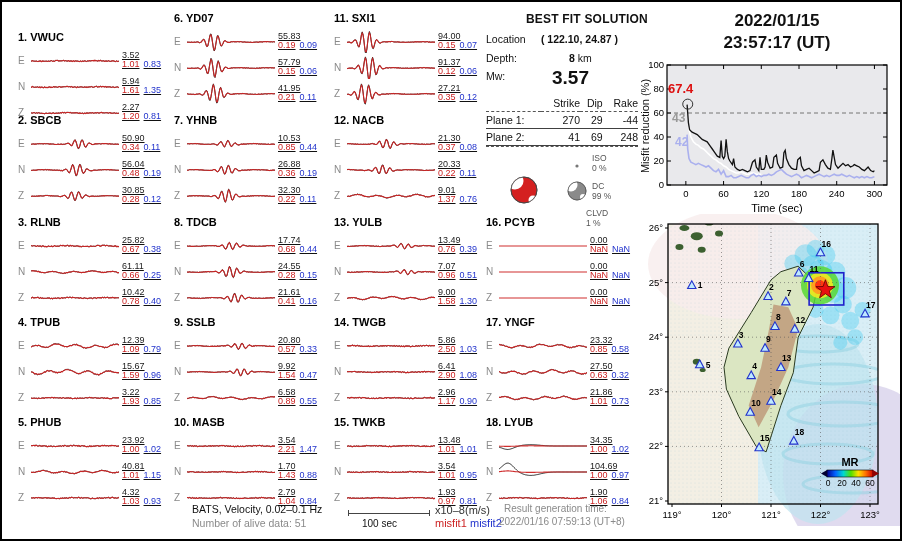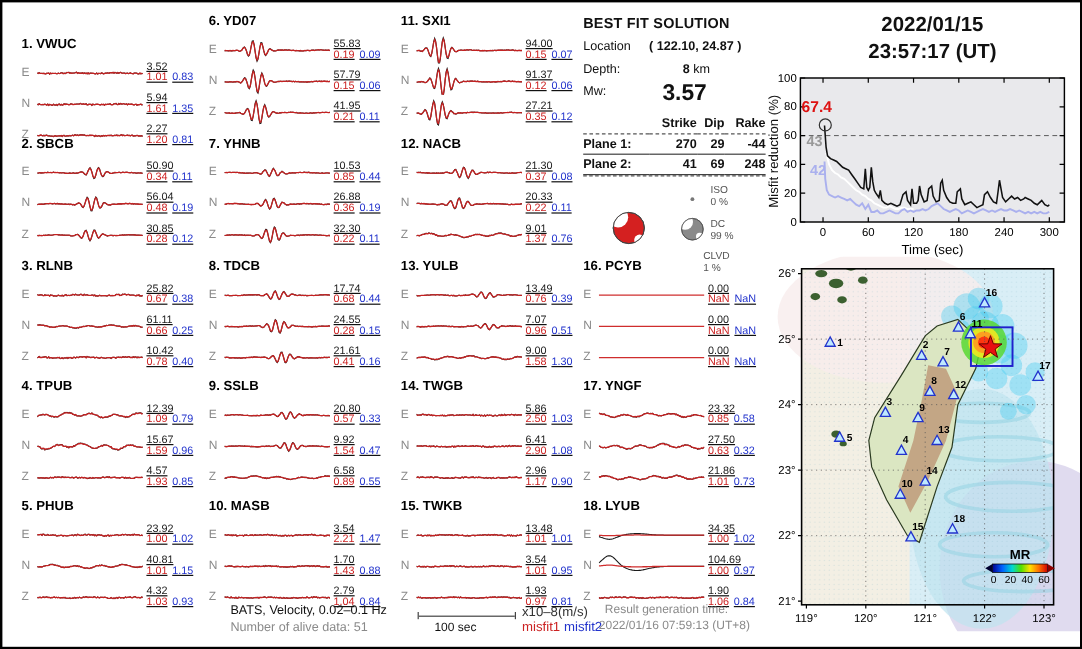--- a/index.html
+++ b/index.html
@@ -11,27 +11,27 @@
   .trow{display:flex;align-items:center;height:26px;}
   .comp{width:13px;font-size:10px;color:#8a8a8a;}
   .tracebox{width:88px;height:24px;}
   .vals{width:50px;margin-left:3px;line-height:1.05;text-decoration:underline;}
   .vamp{display:block;font-size:9px;color:#1a1a1a;}
   .vfits{display:block;font-size:9px;}
   .m1{color:#cc2222;}
   .m2{color:#2233cc;margin-left:4px;}
   
   .solution{position:absolute;left:484px;top:10px;width:162px;}
-  .sol-title{font-size:12px;font-weight:bold;letter-spacing:0.2px;}
+  .sol-title{font-size:12px;font-weight:bold;letter-spacing:0.2px;text-align:right;}
   .sol-row{font-size:10.5px;margin-top:7px;}
   .sol-label{display:inline-block;width:52px;}
   .sol-bold{font-weight:bold;}
   .mw-big{font-size:19px;font-weight:bold;margin-left:14px;}
   .sol-table{width:152px;border-collapse:collapse;font-size:10.5px;margin-top:6px;}
-  .sol-table td,.sol-table th{padding:2px 0;text-align:right;font-weight:bold;}
+  .sol-table td,.sol-table th{padding:2px 0;text-align:right;font-weight:normal;}
   .sol-table th{border-bottom:1px dashed #555;}
   .sol-table td:first-child,.sol-table th:first-child{text-align:left;}
   .plane-row td{border-bottom:1px solid #404040;margin-top:42px;}
   .tbl-end{border-top:1px dashed #555;width:152px;height:1px;}
   .decomp{position:absolute;font-size:8.5px;color:#555;line-height:1.15;}
   .balls{position:absolute;left:0;top:142px;width:162px;height:70px;}
   
   .datebox{position:absolute;left:655px;top:8px;width:240px;text-align:center;}
   .dateline{font-size:17px;font-weight:bold;line-height:1.3;}
   
@@ -188,21 +188,21 @@
             <span class="vfits"><span class="m1">1.59</span><span class="m2">0.96</span></span>
           </span>
         </div>
         <div class="trow">
           <span class="comp">Z</span>
           <svg width="88" height="24" class="tracebox">
             <polyline points="0.0,13.3 0.8,13.1 1.6,13.4 2.4,13.2 3.2,13.1 4.0,13.2 4.8,13.4 5.6,13.2 6.4,13.7 7.2,13.1 8.0,13.2 8.8,13.5 9.6,13.5 10.4,13.2 11.2,12.8 12.0,13.2 12.8,12.9 13.6,13.3 14.4,12.6 15.2,12.6 16.0,12.9 16.8,12.6 17.6,12.6 18.4,12.6 19.2,12.8 20.0,13.0 20.8,12.2 21.6,12.5 22.4,13.0 23.2,12.5 24.0,12.9 24.8,12.8 25.6,12.8 26.4,12.8 27.2,13.0 28.0,13.0 28.8,12.8 29.6,12.7 30.4,13.4 31.2,13.0 32.0,12.7 32.8,12.6 33.6,13.4 34.4,13.3 35.2,12.8 36.0,13.3 36.8,12.8 37.6,12.9 38.4,13.3 39.2,12.9 40.0,13.2 40.8,13.4 41.6,13.8 42.4,13.5 43.2,13.6 44.0,13.0 44.8,13.4 45.6,13.7 46.4,13.0 47.2,13.5 48.0,13.4 48.8,13.0 49.6,13.1 50.4,13.3 51.2,13.1 52.0,13.3 52.8,13.4 53.6,13.1 54.4,12.6 55.2,12.6 56.0,13.0 56.8,12.9 57.6,12.6 58.4,12.3 59.2,12.9 60.0,12.3 60.8,13.0 61.6,12.9 62.4,13.0 63.2,12.7 64.0,12.7 64.8,12.6 65.6,13.1 66.4,13.1 67.2,13.1 68.0,13.1 68.8,13.4 69.6,13.0 70.4,12.8 71.2,12.8 72.0,12.9 72.8,13.5 73.6,12.8 74.4,13.4 75.2,13.1 76.0,13.3 76.8,12.9 77.6,13.5 78.4,13.7 79.2,13.7 80.0,13.6 80.8,13.6 81.6,12.9 82.4,12.8 83.2,12.8 84.0,12.9 84.8,12.9 85.6,12.9 86.4,12.9 87.2,12.7 88.0,13.0" fill="none" stroke="#1a1a1a" stroke-width="0.9"></polyline>
             <polyline points="0.0,13.3 0.8,13.1 1.6,13.4 2.4,13.2 3.2,13.1 4.0,13.2 4.8,13.3 5.6,13.2 6.4,13.6 7.2,13.1 8.0,13.1 8.8,13.4 9.6,13.5 10.4,13.2 11.2,12.8 12.0,13.2 12.8,12.9 13.6,13.3 14.4,12.6 15.2,12.7 16.0,12.9 16.8,12.6 17.6,12.6 18.4,12.7 19.2,12.8 20.0,13.0 20.8,12.3 21.6,12.6 22.4,13.0 23.2,12.5 24.0,12.9 24.8,12.8 25.6,12.8 26.4,12.8 27.2,13.0 28.0,13.0 28.8,12.9 29.6,12.8 30.4,13.3 31.2,13.0 32.0,12.7 32.8,12.6 33.6,13.3 34.4,13.3 35.2,12.8 36.0,13.3 36.8,12.8 37.6,12.9 38.4,13.3 39.2,12.9 40.0,13.1 40.8,13.4 41.6,13.7 42.4,13.5 43.2,13.5 44.0,13.0 44.8,13.4 45.6,13.6 46.4,13.0 47.2,13.4 48.0,13.3 48.8,13.0 49.6,13.1 50.4,13.3 51.2,13.1 52.0,13.3 52.8,13.3 53.6,13.1 54.4,12.7 55.2,12.6 56.0,13.0 56.8,12.9 57.6,12.7 58.4,12.3 59.2,12.9 60.0,12.4 60.8,13.0 61.6,12.9 62.4,13.0 63.2,12.8 64.0,12.8 64.8,12.7 65.6,13.1 66.4,13.0 67.2,13.1 68.0,13.1 68.8,13.4 69.6,13.0 70.4,12.8 71.2,12.8 72.0,12.9 72.8,13.4 73.6,12.8 74.4,13.3 75.2,13.1 76.0,13.3 76.8,12.9 77.6,13.5 78.4,13.6 79.2,13.6 80.0,13.6 80.8,13.6 81.6,12.9 82.4,12.8 83.2,12.8 84.0,12.9 84.8,12.9 85.6,12.9 86.4,12.9 87.2,12.7 88.0,13.0" fill="none" stroke="#cc2222" stroke-width="1.1" opacity="0.95"></polyline>
           </svg>
           <span class="vals">
-            <span class="vamp">4.57</span>
+            <span class="vamp">3.22</span>
             <span class="vfits"><span class="m1">1.93</span><span class="m2">0.85</span></span>
           </span>
         </div>
       </div>
       <div class="station" style="left: 16px; top: 414px;">
         <div class="st-title">5.  PHUB</div>
         <div class="trow">
           <span class="comp">E</span>
           <svg width="88" height="24" class="tracebox">
             <polyline points="0.0,12.7 0.8,12.6 1.6,12.6 2.4,12.4 3.2,12.3 4.0,13.1 4.8,12.1 5.6,12.3 6.4,13.0 7.2,13.0 8.0,13.0 8.8,12.4 9.6,13.0 10.4,13.2 11.2,12.9 12.0,13.1 12.8,12.7 13.6,12.8 14.4,13.1 15.2,12.9 16.0,13.7 16.8,13.7 17.6,13.3 18.4,13.5 19.2,13.1 20.0,13.0 20.8,13.2 21.6,13.7 22.4,13.2 23.2,13.3 24.0,13.5 24.8,13.6 25.6,13.4 26.4,13.4 27.2,13.1 28.0,13.2 28.8,12.9 29.6,12.9 30.4,13.5 31.2,12.6 32.0,12.7 32.8,13.3 33.6,12.2 34.4,12.4 35.2,13.0 36.0,13.2 36.8,12.9 37.6,13.1 38.4,13.0 39.2,12.5 40.0,12.2 40.8,13.0 41.6,12.9 42.4,12.2 43.2,12.2 44.0,12.9 44.8,12.6 45.6,12.5 46.4,13.0 47.2,12.5 48.0,13.4 48.8,12.8 49.6,13.5 50.4,12.7 51.2,12.7 52.0,12.7 52.8,13.1 53.6,12.9 54.4,13.5 55.2,13.6 56.0,13.9 56.8,13.3 57.6,13.7 58.4,13.1 59.2,12.9 60.0,13.8 60.8,13.1 61.6,13.5 62.4,13.1 63.2,13.2 64.0,13.1 64.8,12.9 65.6,12.8 66.4,12.5 67.2,12.6 68.0,13.4 68.8,13.0 69.6,13.1 70.4,12.6 71.2,12.3 72.0,12.7 72.8,12.6 73.6,12.3 74.4,12.7 75.2,12.9 76.0,12.4 76.8,12.7 77.6,13.1 78.4,12.7 79.2,12.4 80.0,13.0 80.8,12.2 81.6,12.5 82.4,12.5 83.2,12.8 84.0,12.4 84.8,12.7 85.6,13.3 86.4,13.2 87.2,12.9 88.0,13.4" fill="none" stroke="#1a1a1a" stroke-width="0.9"></polyline>

